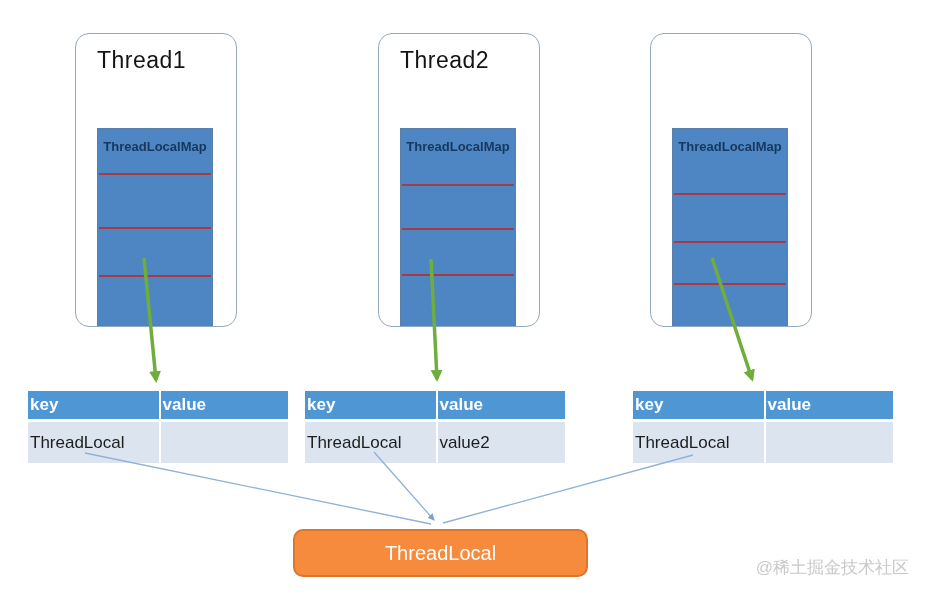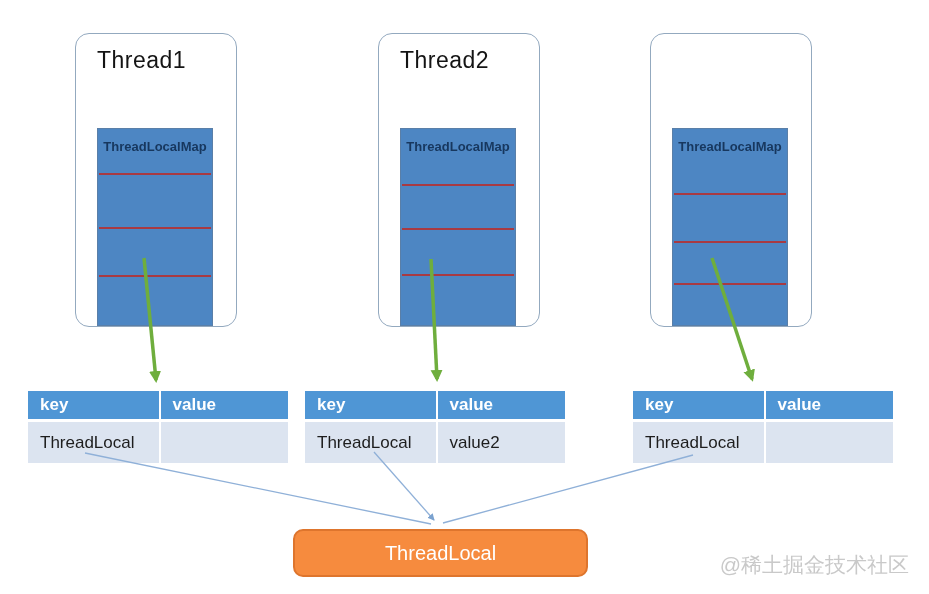--- a/index.html
+++ b/index.html
@@ -22,34 +22,34 @@
   .t1 .l0{top:55px}.t1 .l1{top:99px}.t1 .l2{top:145px}
   .t2 .l0{top:64px}.t2 .l1{top:112px}.t2 .l2{top:154px}
 
   
   .kv{position:absolute;top:391px;width:260px;}
   .kv.p0{left:28px;}
   .kv.p1{left:305px;}
   .kv.p2{left:633px;}
   .kv-head{display:flex;height:28px;background:#4f96d5;}
   .kv-row{display:flex;height:41px;background:#dce4f0;margin-top:3px;}
-  .kv-cell{box-sizing:border-box;display:flex;align-items:center;padding-left:12px;}
+  .kv-cell{box-sizing:border-box;display:flex;align-items:center;padding-left:2px;}
   .kv-key{width:51%;border-right:2px solid #ffffff;}
   .kv-val{width:49%;}
   .kv-head .kv-cell{color:#ffffff;font-weight:bold;font-size:17px;}
   .kv-row .kv-cell{color:#1d1d1d;font-size:17px;}
 
   
   .shared{position:absolute;left:293px;top:529px;width:295px;height:48px;
           background:#f68b3e;border:2px solid #de752d;border-radius:10px;
           box-sizing:border-box;display:flex;align-items:center;justify-content:center;
           color:#ffffff;font-size:20px;}
 
   
-  .watermark{position:absolute;right:20px;bottom:15px;font-size:21px;color:#c9c9c9;}
+  .watermark{position:absolute;right:20px;bottom:15px;font-size:17px;color:#c9c9c9;}
 
   
   .overlay{position:absolute;left:0;top:0;width:929px;height:594px;pointer-events:none;}
 </style>
 </head>
 <body>
 
 <div class="canvas">
 
   <div class="thread p0 t0">

